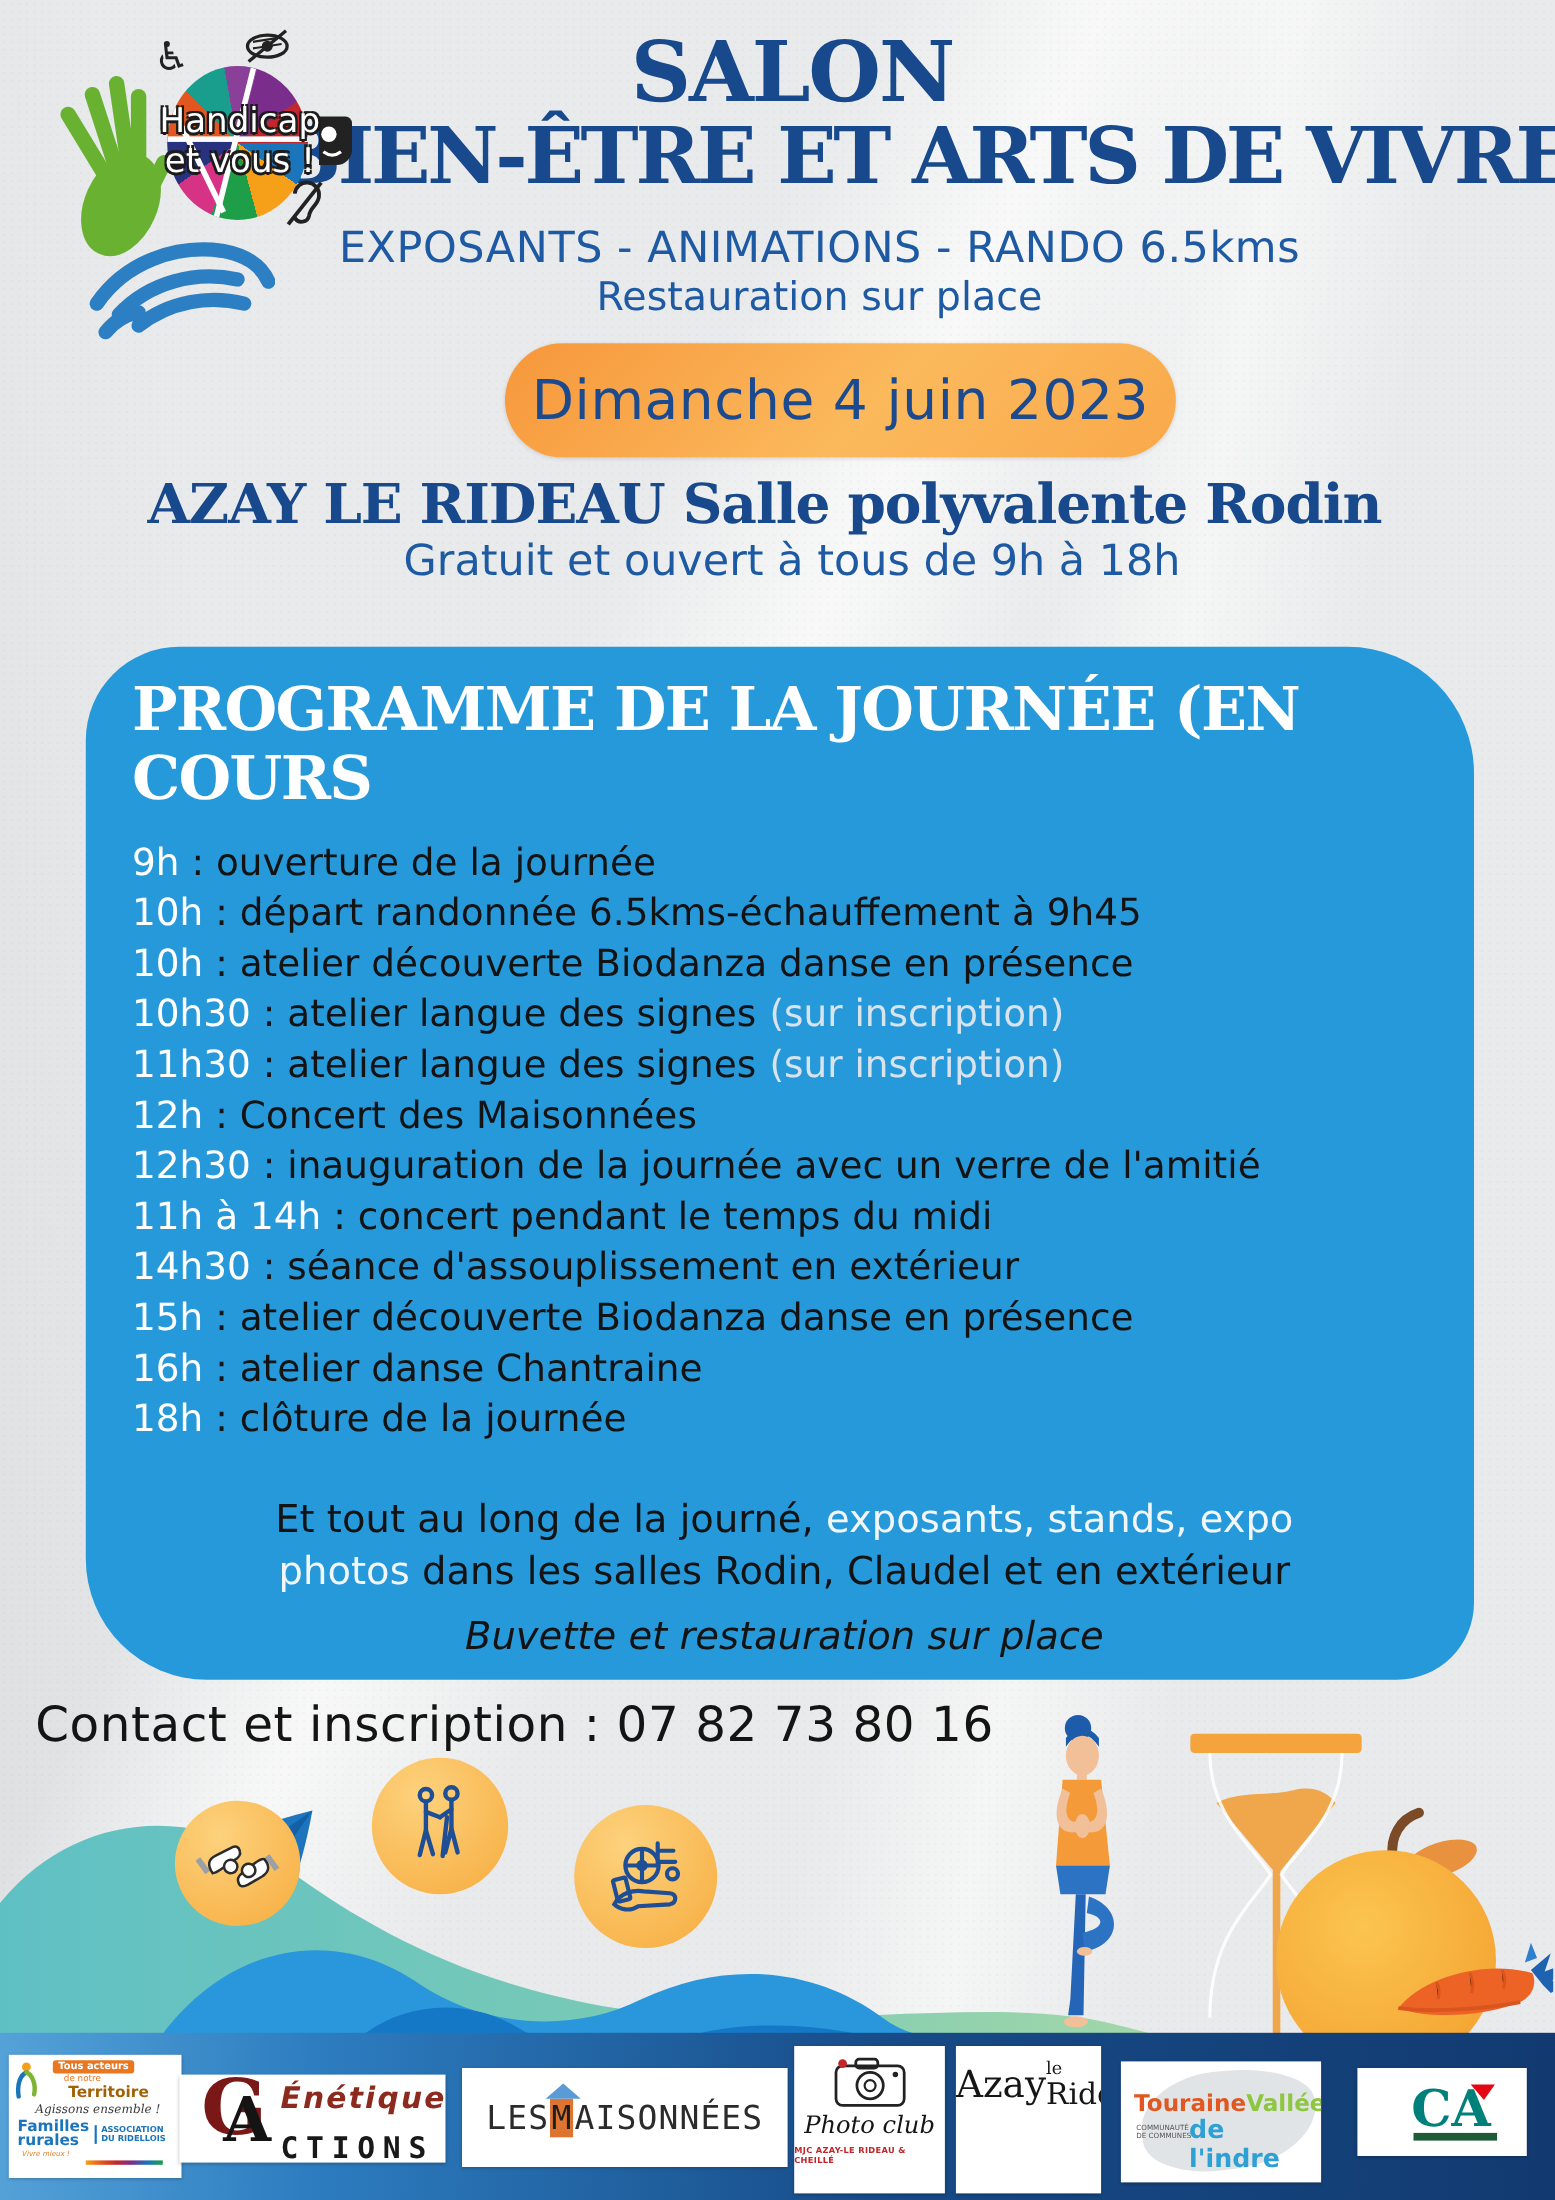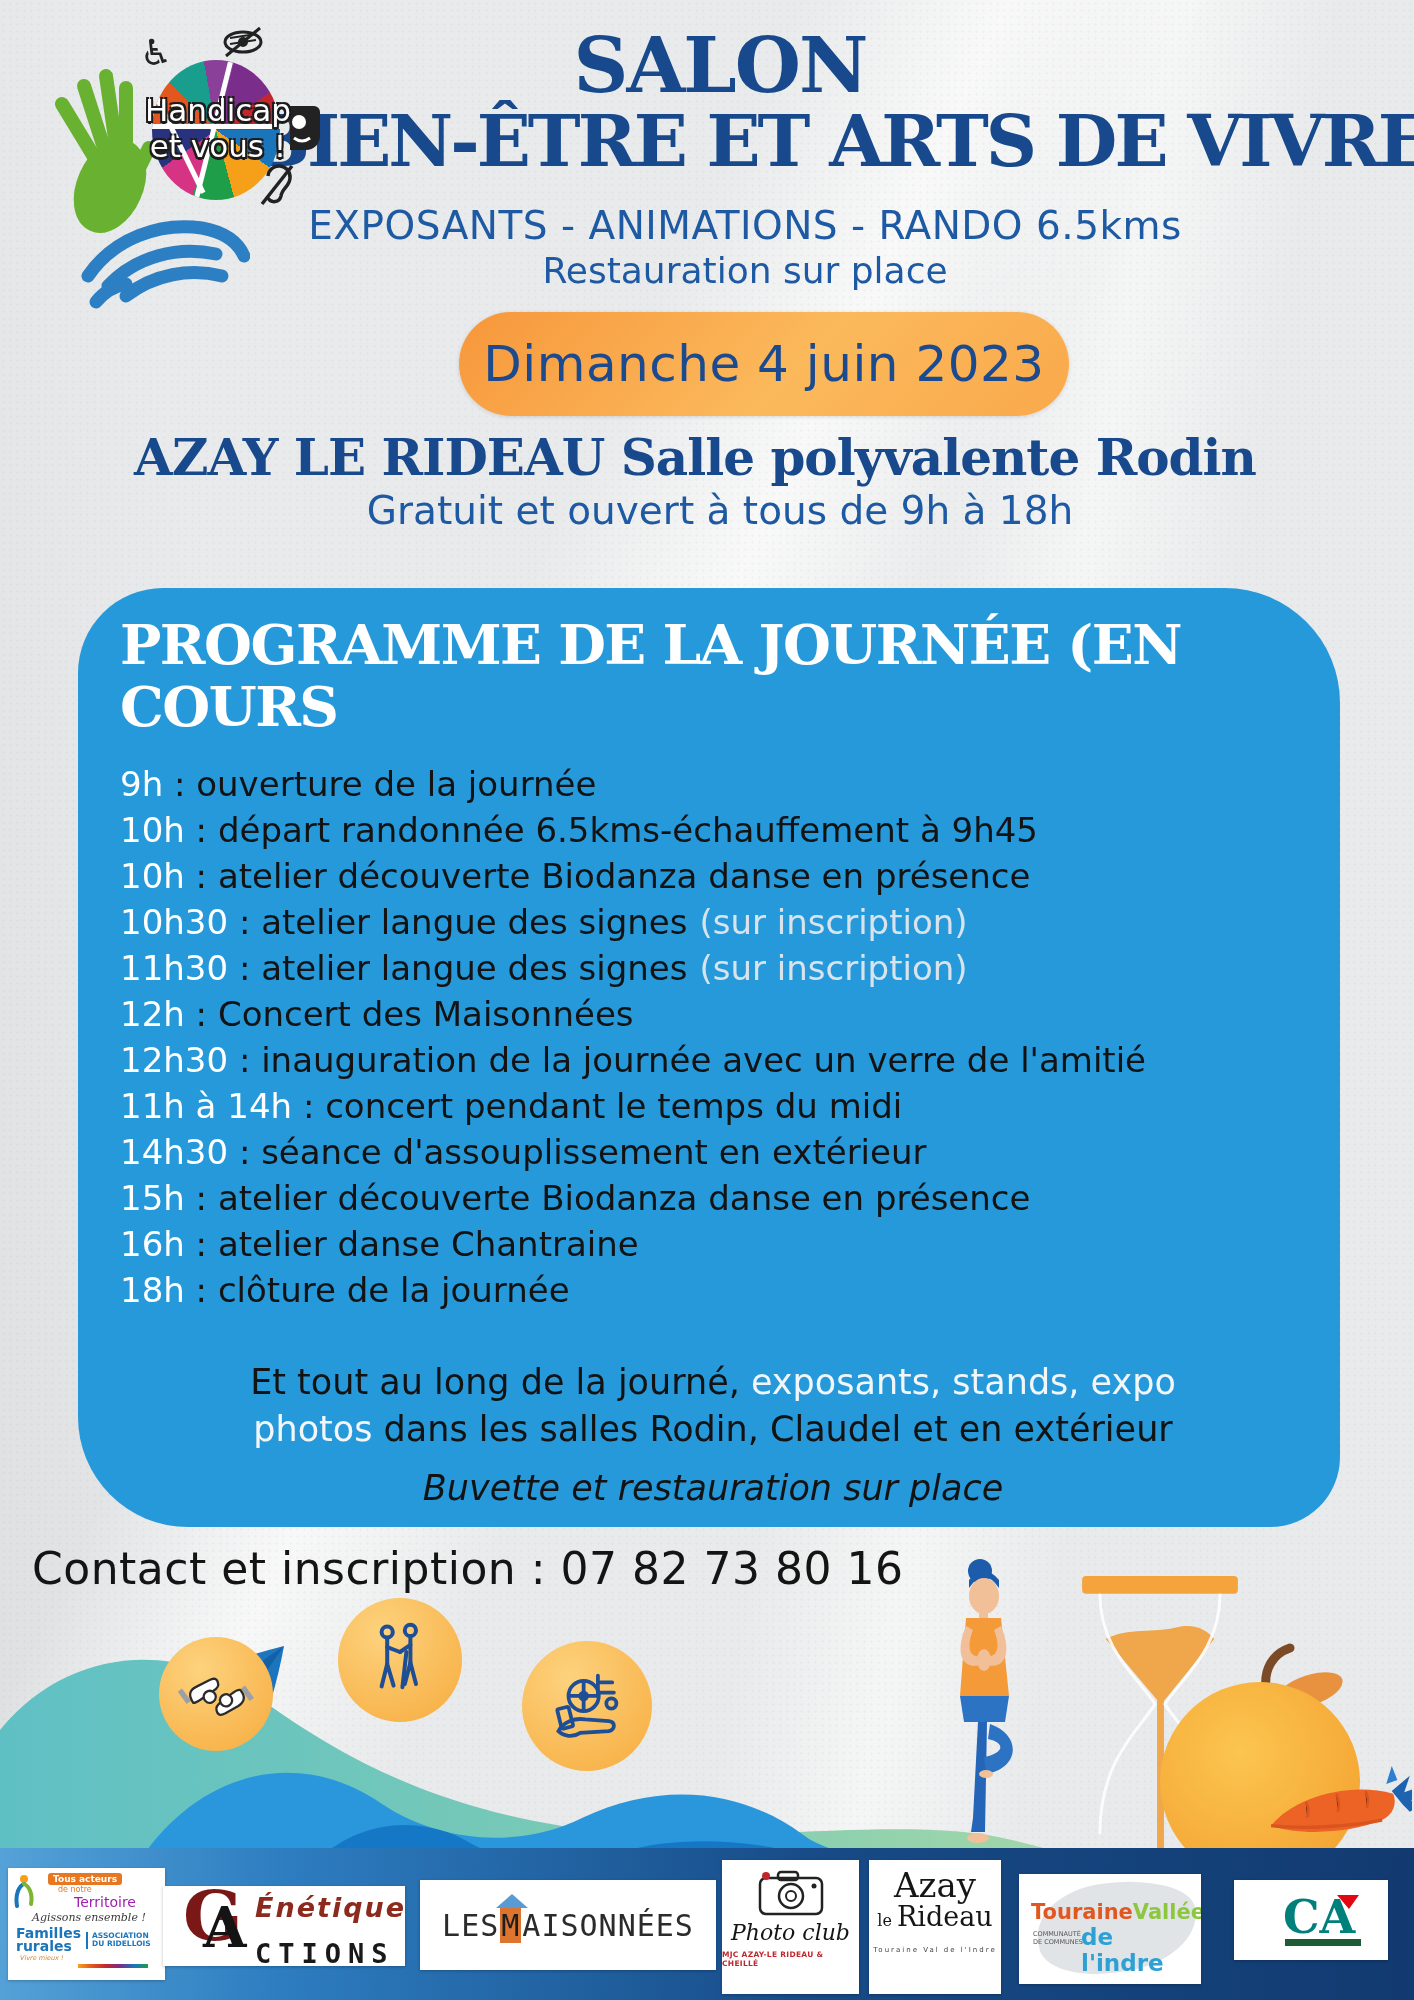--- a/index.html
+++ b/index.html
@@ -91,21 +91,21 @@
   .card-pc{left:722px;top:1860px;width:137px;height:134px;}
   .card-az{left:869px;top:1860px;width:132px;height:134px;}
   .card-tv{left:1019px;top:1874px;width:182px;height:110px;}
   .card-ca{left:1234px;top:1880px;width:154px;height:80px;}
 
   
   .card-fr .inner{padding:5px 6px;position:relative;height:100%;box-sizing:border-box;}
   .fr-badge{display:inline-block;background:#e87722;color:#fff;font-weight:bold;font-size:9px;
     padding:1px 5px;border-radius:3px;margin-left:34px;}
   .fr-l1{color:#e87722;font-size:8px;margin-left:44px;}
-  .fr-l2{color:#a21caf;font-size:14px;font-weight:normal;margin-left:60px;}
+  .fr-l2{color:#a16207;font-size:14px;font-weight:bold;margin-left:48px;}
   .fr-l3{color:#3a3a3a;font-size:11px;font-style:italic;font-family:"DejaVu Serif",serif;margin:1px 0 3px 18px;}
   .fr-bottom{display:flex;align-items:center;gap:5px;margin-left:2px;}
   .fr-name{color:#1b75bb;font-weight:bold;font-size:14px;line-height:0.95;}
   .fr-assoc{color:#1b75bb;font-size:7.5px;font-weight:bold;line-height:1.1;border-left:2px solid #1b75bb;padding-left:4px;}
   .fr-tag{color:#d9822b;font-size:6.5px;font-style:italic;margin-left:6px;}
   .fr-bar{height:4px;width:70px;margin:2px 0 0 64px;
     background:linear-gradient(90deg,#f6a01a,#e2571f,#c2272d,#7b2d8b,#1b75bb,#1e9e49);}
   .fr-fig{position:absolute;left:4px;top:6px;}
 
   
@@ -122,21 +122,21 @@
   .lm-m::before{content:"";position:absolute;left:-4px;top:-14px;
     border-left:16px solid transparent;border-right:16px solid transparent;
     border-bottom:14px solid #5b9bd5;}
 
   
   .card-pc .inner{display:flex;flex-direction:column;align-items:center;padding-top:8px;}
   .pc-name{font-family:"DejaVu Serif",serif;font-style:italic;font-size:22px;color:#151515;margin-top:2px;}
   .pc-sub{font-size:7.5px;font-weight:bold;color:#c0272d;margin-top:5px;letter-spacing:0.3px;}
 
   
-  .card-az .inner{display:flex;flex-direction:column;align-items:center;padding-top:10px;
+  .card-az .inner{display:flex;flex-direction:row;align-items:center;padding-top:10px;
     font-family:"DejaVu Serif",serif;color:#161616;}
   .az-1{font-size:34px;line-height:0.9;}
   .az-le{font-size:16px;}
   .az-2{font-size:27px;}
   .az-sub{font-family:"DejaVu Sans",sans-serif;font-size:7px;letter-spacing:2px;color:#444;margin-top:14px;}
 
   
   .card-tv .inner{position:relative;height:100%;}
   .tv-blob{position:absolute;left:18px;top:8px;width:160px;height:90px;background:#c9ced3;opacity:0.55;
     border-radius:46% 60% 52% 48%/55% 44% 60% 42%;transform:rotate(-8deg);}

